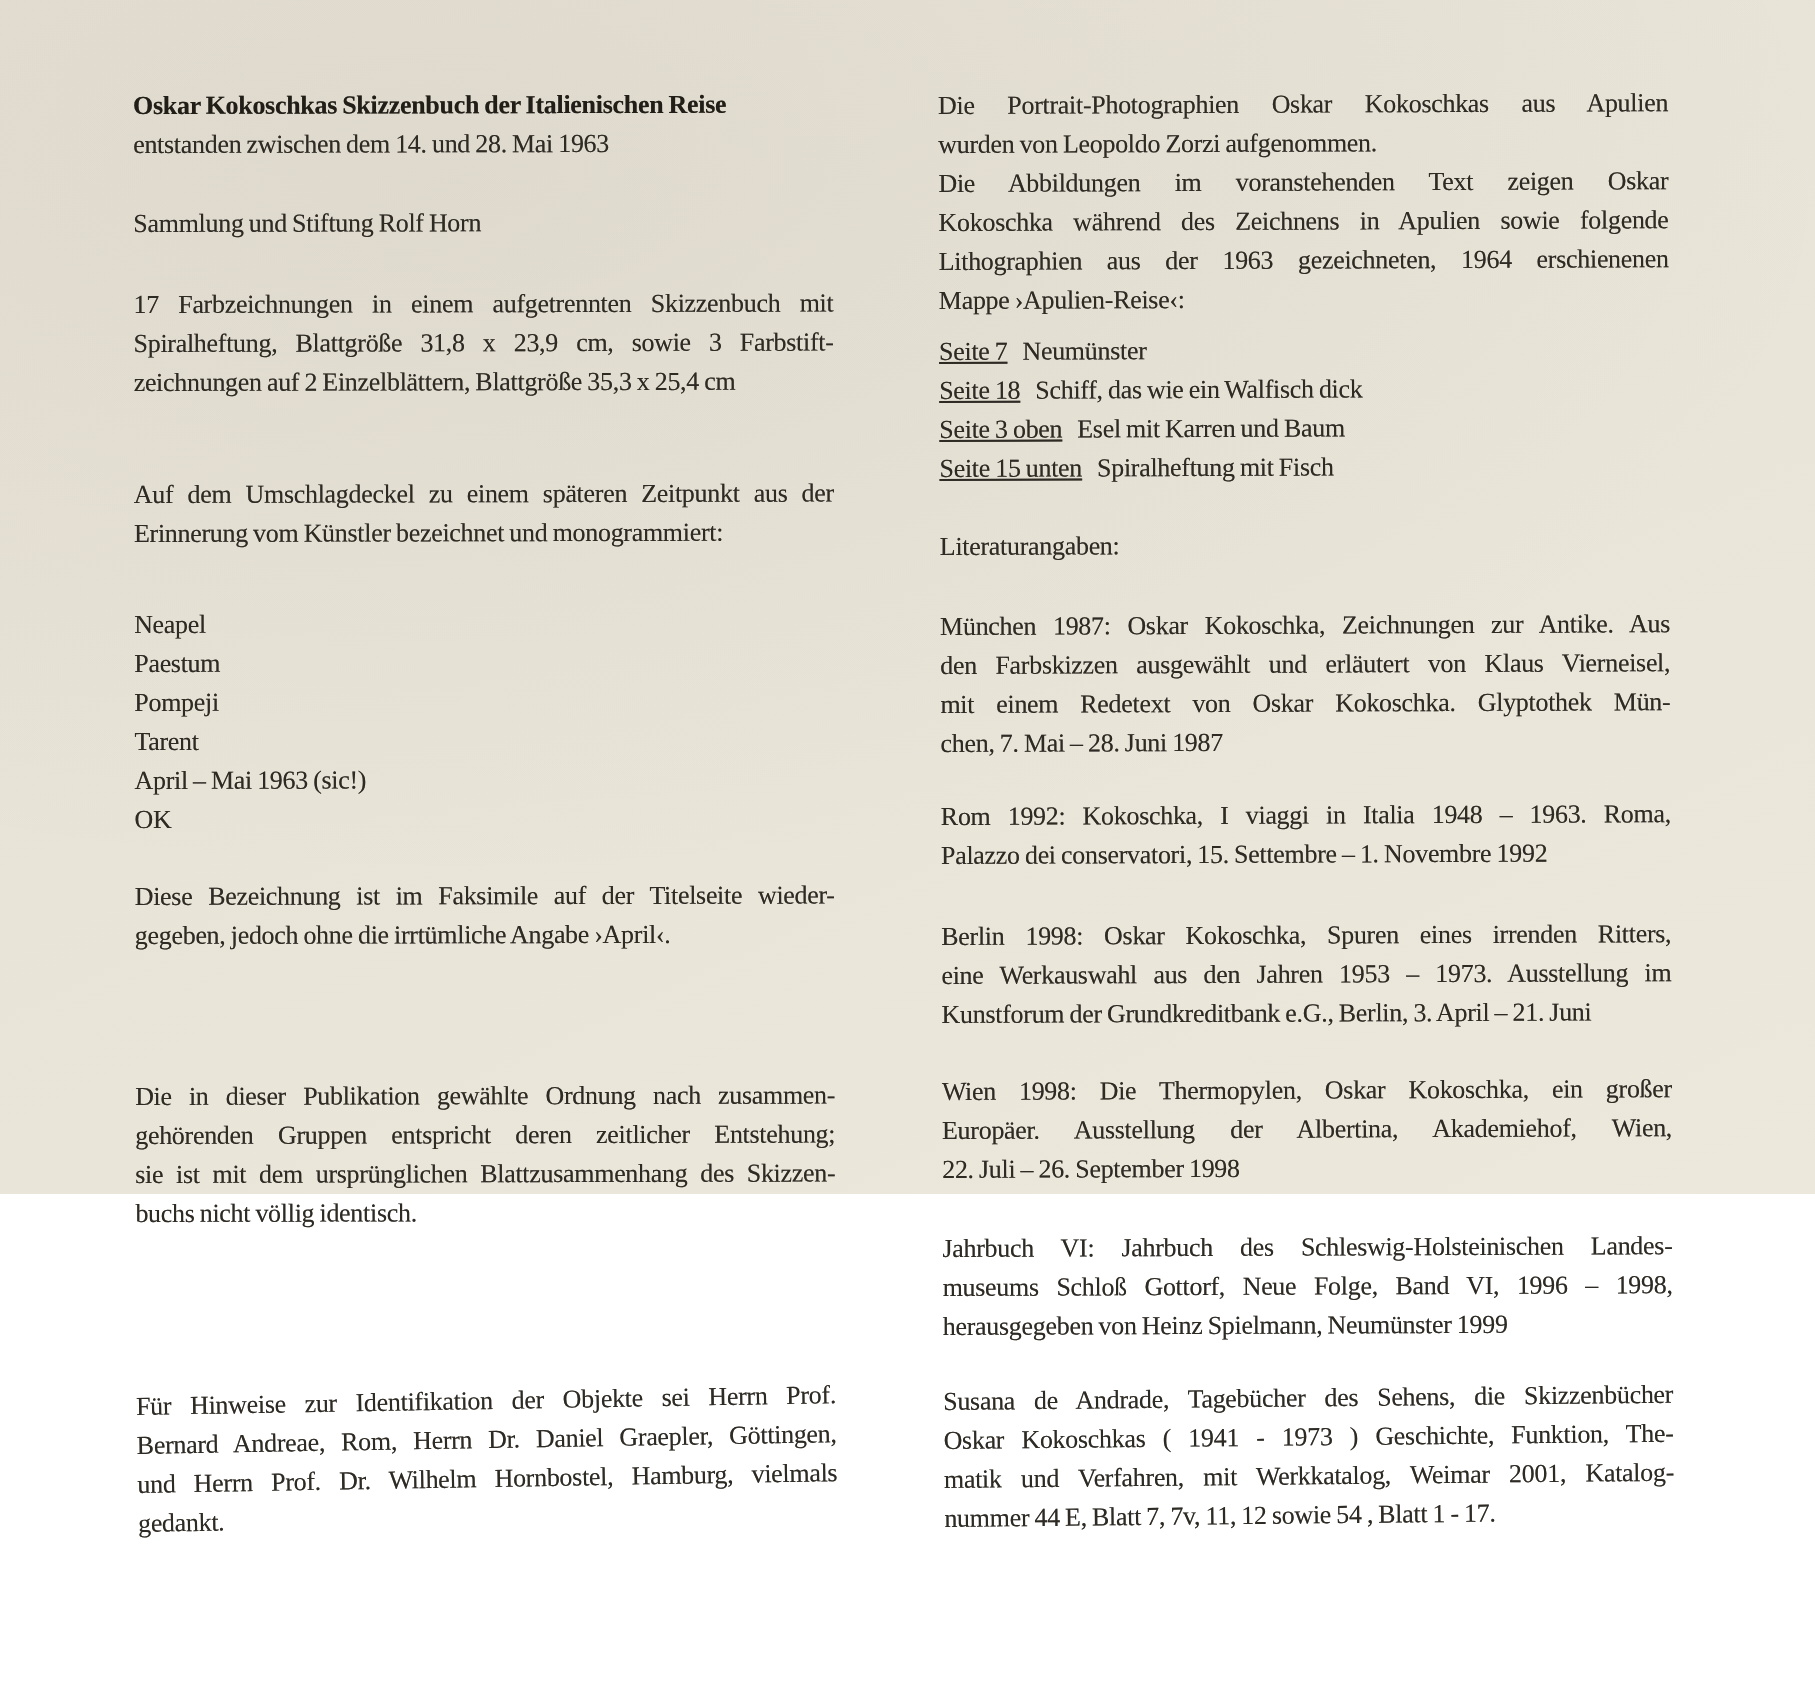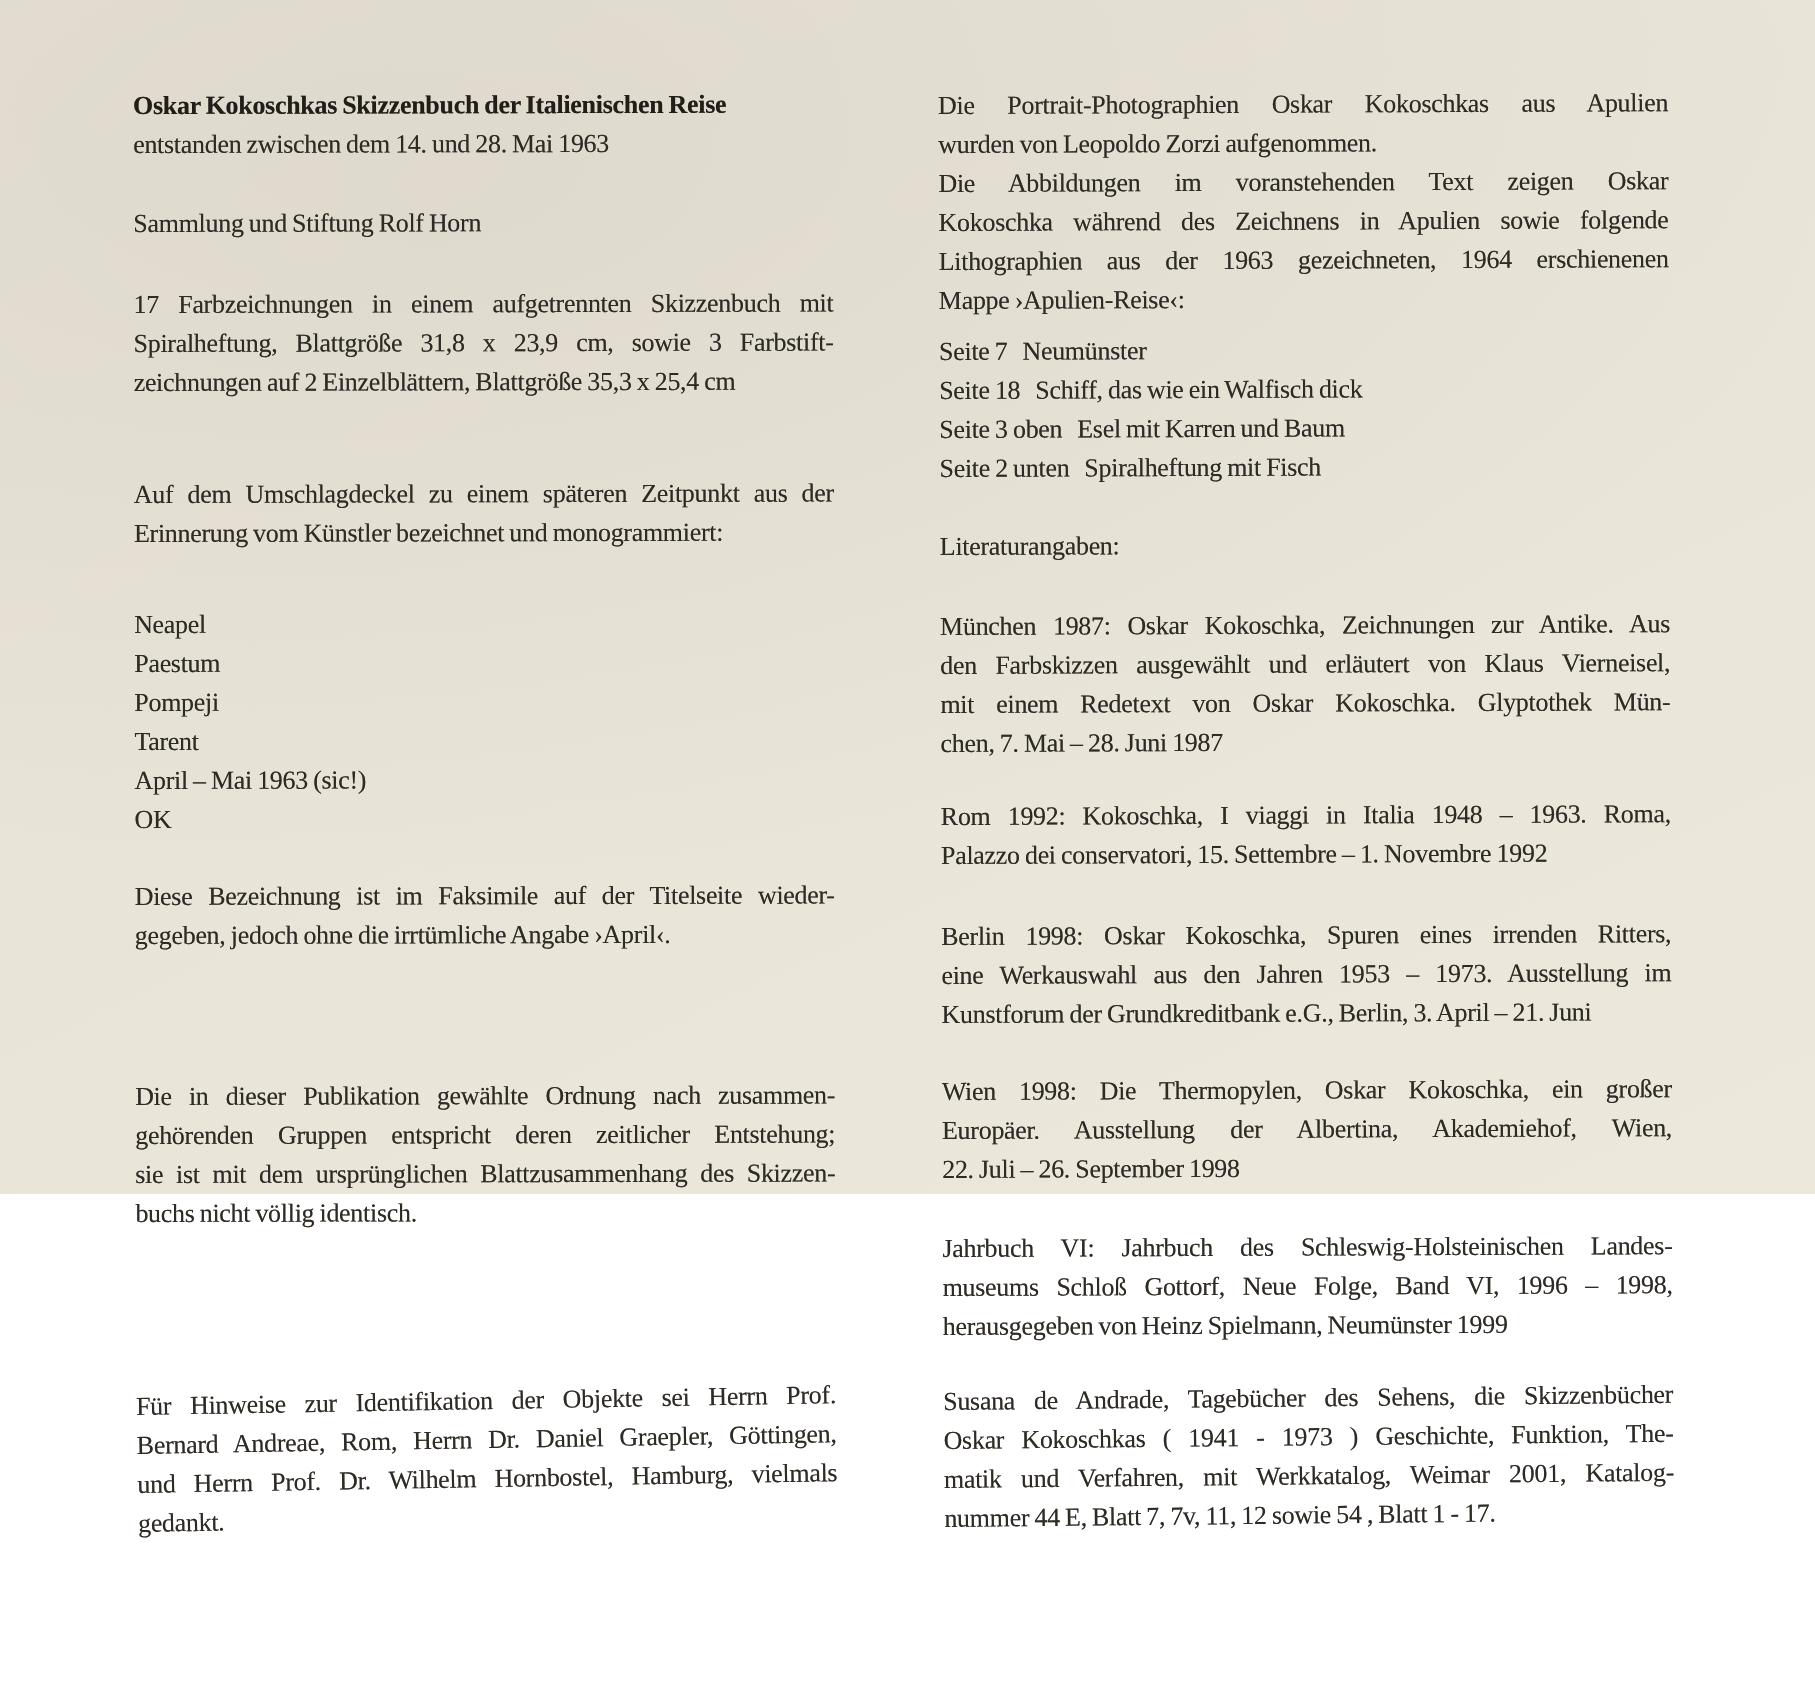--- a/index.html
+++ b/index.html
@@ -28,21 +28,21 @@
   #left-col{left:133px;width:700px;transform:rotate(-0.12deg);transform-origin:left top;}
   #right-col{left:938px;width:730px;transform:rotate(-0.22deg);transform-origin:left top;}
 
   .block{margin:0;}
   .line{min-height:39px;}
   .nl{text-align:left;white-space:nowrap;}
   .jl{text-align:justify;text-align-last:justify;}
   .heading .line{font-weight:bold;color:#211e18;}
 
   .pair{display:flex;gap:15px;}
-  .pair-label{white-space:nowrap;}
+  .pair-label{white-space:nowrap;text-decoration:underline;}
   .pair-text{white-space:nowrap;}
 
   
   #left-col .block:nth-child(2){margin-bottom:40px;}
   #left-col .block:nth-child(3){margin-bottom:42px;}
   #left-col .block:nth-child(4){margin-bottom:73px;}
   #left-col .block:nth-child(5){margin-bottom:52px;}
   #left-col .block:nth-child(6){margin-bottom:38px;}
   #left-col .block:nth-child(7){margin-bottom:122px;}
   #left-col .block:nth-child(8){margin-bottom:154px;}
@@ -124,21 +124,21 @@
         </div>
         <div class="line pair">
           <span class="pair-label">Seite 18</span>
           <span class="pair-text">Schiff, das wie ein Walfisch dick</span>
         </div>
         <div class="line pair">
           <span class="pair-label">Seite 3 oben</span>
           <span class="pair-text">Esel mit Karren und Baum</span>
         </div>
         <div class="line pair">
-          <span class="pair-label">Seite 2 unten</span>
+          <span class="pair-label">Seite 15 unten</span>
           <span class="pair-text">Spiralheftung mit Fisch</span>
         </div>
       </div>
       <div class="block para">
         <div class="line nl">Literaturangaben:</div>
       </div>
       <div class="block para">
         <div class="line jl">München 1987: Oskar Kokoschka, Zeichnungen zur Antike. Aus</div>
         <div class="line jl">den Farbskizzen ausgewählt und erläutert von Klaus Vierneisel,</div>
         <div class="line jl">mit einem Redetext von Oskar Kokoschka. Glyptothek Mün-</div>

